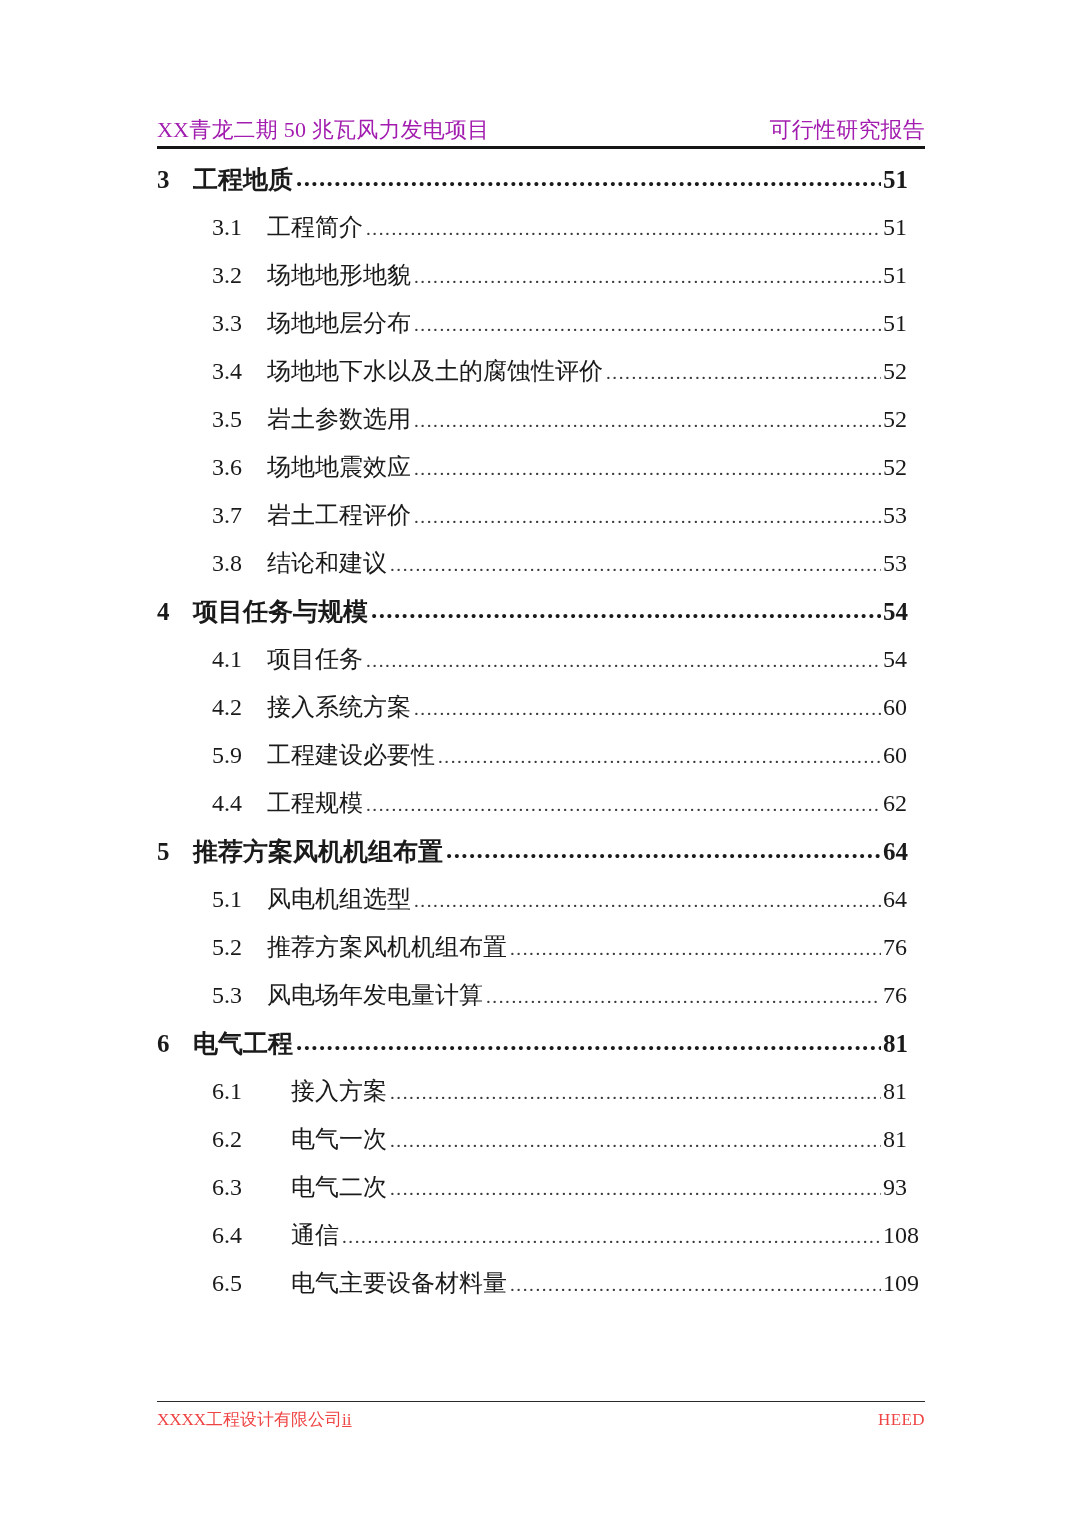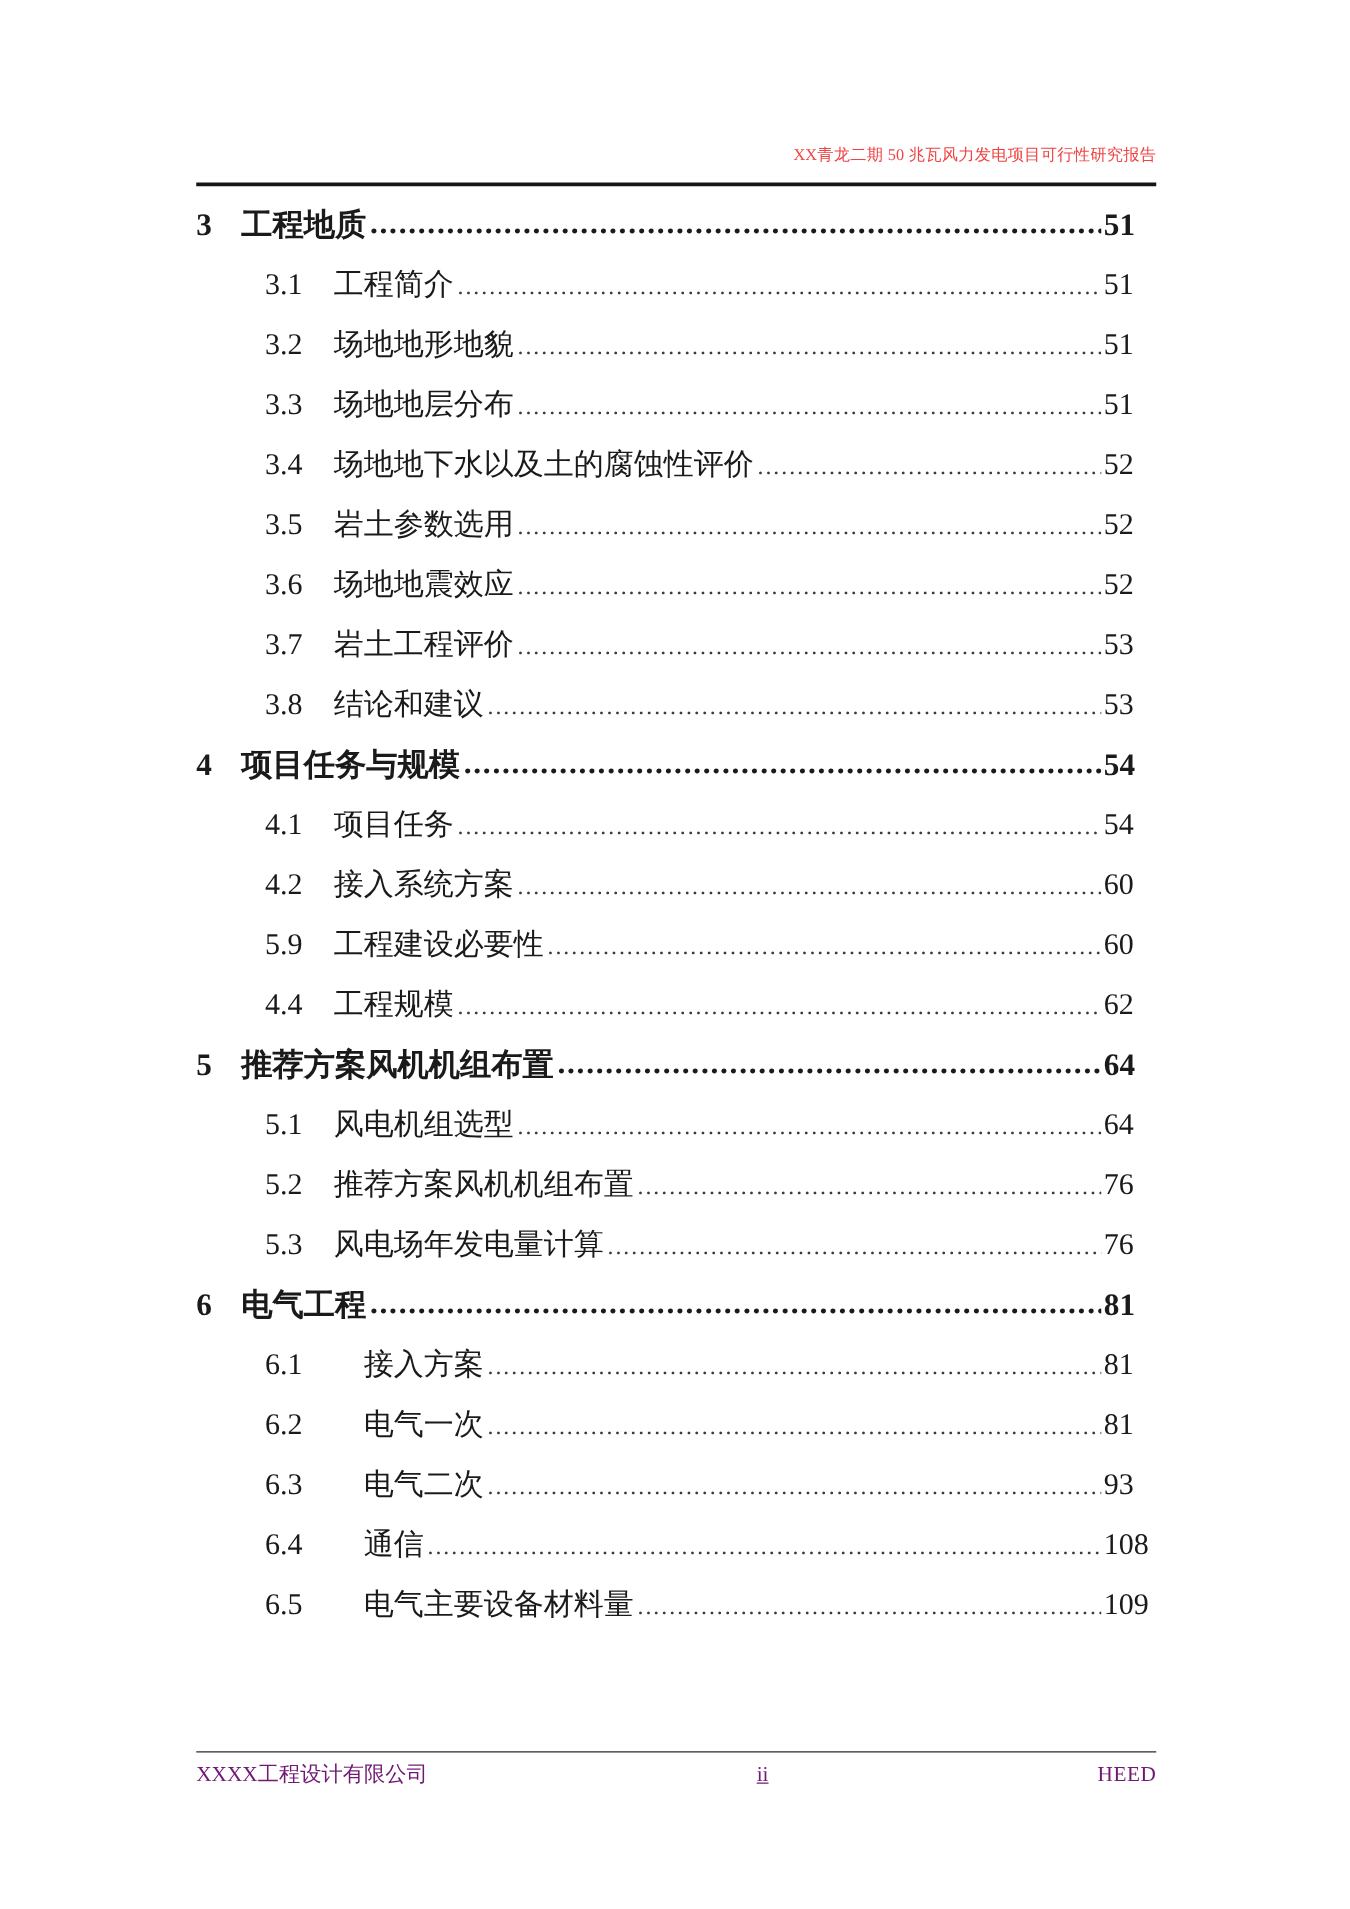--- a/index.html
+++ b/index.html
@@ -25,25 +25,25 @@
     background: #ffffff;
   }
 
   
   .running-header {
     position: absolute;
     left: 157px;
     top: 116px;
     width: 768px;
     display: flex;
-    justify-content: flex-end;
+    justify-content: space-between;
     align-items: flex-end;
-    font-size: 13px;
+    font-size: 22px;
     line-height: 1.25;
-    color: #ef4444;
+    color: #a21caf;
     letter-spacing: .2px;
   }
   .running-header .hdr-left,
   .running-header .hdr-right { white-space: nowrap; }
 
   .header-rule {
     position: absolute;
     left: 157px;
     top: 146px;
     width: 768px;
@@ -134,24 +134,24 @@
   }
   .running-footer {
     position: absolute;
     left: 157px;
     top: 1408px;
     width: 768px;
     display: flex;
     justify-content: space-between;
     align-items: baseline;
     font-size: 17px;
-    color: #701a75;
+    color: #ef4444;
   }
   .running-footer .ft-left  { flex: 0 0 auto; white-space: nowrap; }
-  .running-footer .ft-center{ flex: 1 1 auto; text-align: center; white-space: nowrap; text-decoration: underline; }
+  .running-footer .ft-center{ flex: 1 1 auto; white-space: nowrap; text-decoration: underline; }
   .running-footer .ft-right { flex: 0 0 auto; white-space: nowrap; letter-spacing: .4px; }
 </style>
 </head>
 <body>
 
 <div class="page">
 
   <div class="running-header">
     <span class="hdr-left">XX青龙二期 50 兆瓦风力发电项目</span>
     <span class="hdr-right">可行性研究报告</span>

